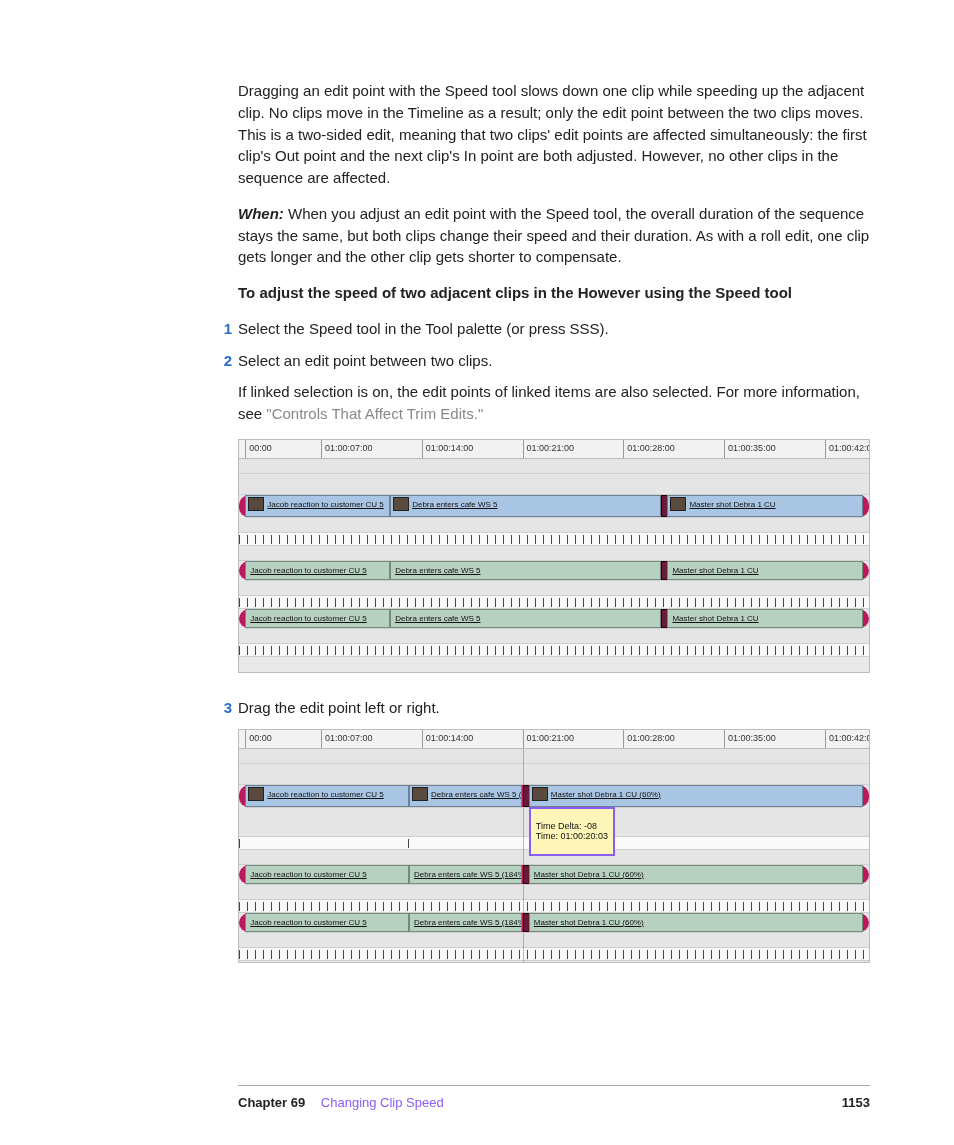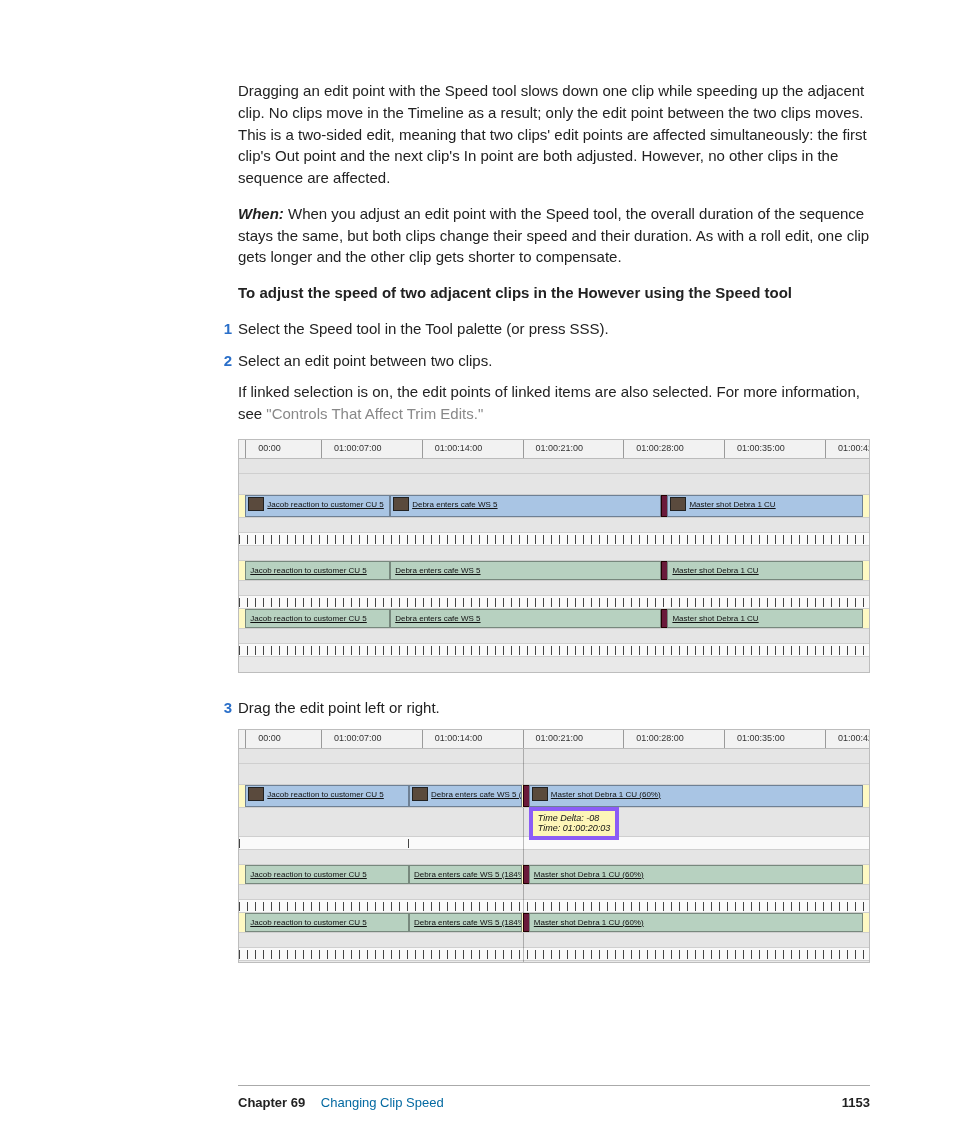--- a/index.html
+++ b/index.html
@@ -52,34 +52,35 @@
     border-bottom: 1px solid #bbb;
     position: relative;
   }
   .ruler .tick {
     position: absolute;
     top: 0; bottom: 0;
     border-left: 1px solid #9a9a9a;
   }
   .ruler .tick span {
     position: absolute;
-    top: 2px; left: 12px;
+    top: 2px; left: 3px;
     color: #333;
     white-space: nowrap;
   }
   .gap-row {
     height: 14px;
     background: #e5e5e5;
     border-bottom: 1px solid #cfcfcf;
   }
   .track {
     position: relative;
     height: 19px;
-    background: #fef9c3;
+    background: #be185d;
     border-bottom: 1px solid #cfcfcf;
+    border-radius: 10px;
   }
   .clip {
     position: absolute;
     top: 0; bottom: 0;
     border: 1px solid rgba(0,0,0,.35);
     box-sizing: border-box;
     overflow: hidden;
     white-space: nowrap;
     padding: 3px 4px 0 4px;
     text-decoration: underline;
@@ -110,48 +111,47 @@
   .edit-marker {
     position: absolute;
     width: 6px;
     background: #6a1a3a;
     border: 1px solid #200;
     top: 0; bottom: 0;
   }
   .tooltip {
     position: absolute;
     background: #fdf6b8;
-    border: 4px solid #8b5cf6;
+    border: 2px solid #8b5cf6;
     font-size: 9px;
     line-height: 1.2;
-    padding: 2px 5px;
+    padding: 12px 5px;
     white-space: nowrap;
     z-index: 5;
-    font-style: italic;
   }
   .playhead-shadow {
     position: absolute;
     top: 0; bottom: 0;
     width: 1px;
     background: rgba(0,0,0,.25);
   }
 
   .footer {
     position: absolute;
     bottom: 32px;
     left: 238px;
     right: 84px;
     border-top: 1px solid #aaa;
     padding-top: 8px;
     font-size: 13px;
     display: flex;
     justify-content: space-between;
   }
   .footer .left { color: #222; }
-  .footer .left .title { color: #0369a1; margin-left: 12px; }
+  .footer .left .title { color: #8b5cf6; margin-left: 12px; }
   .footer .right { font-weight: 700; color: #222; text-align: center; }
 </style>
 </head>
 <body>
 
 <div class="page">
 
   <p>Dragging an edit point with the Speed tool slows down one clip while speeding up the adjacent clip. No clips move in the Timeline as a result; only the edit point between the two clips moves. This is a two-sided edit, meaning that two clips' edit points are affected simultaneously: the first clip's Out point and the next clip's In point are both adjusted. However, no other clips in the sequence are affected.</p>
 
   <p>

